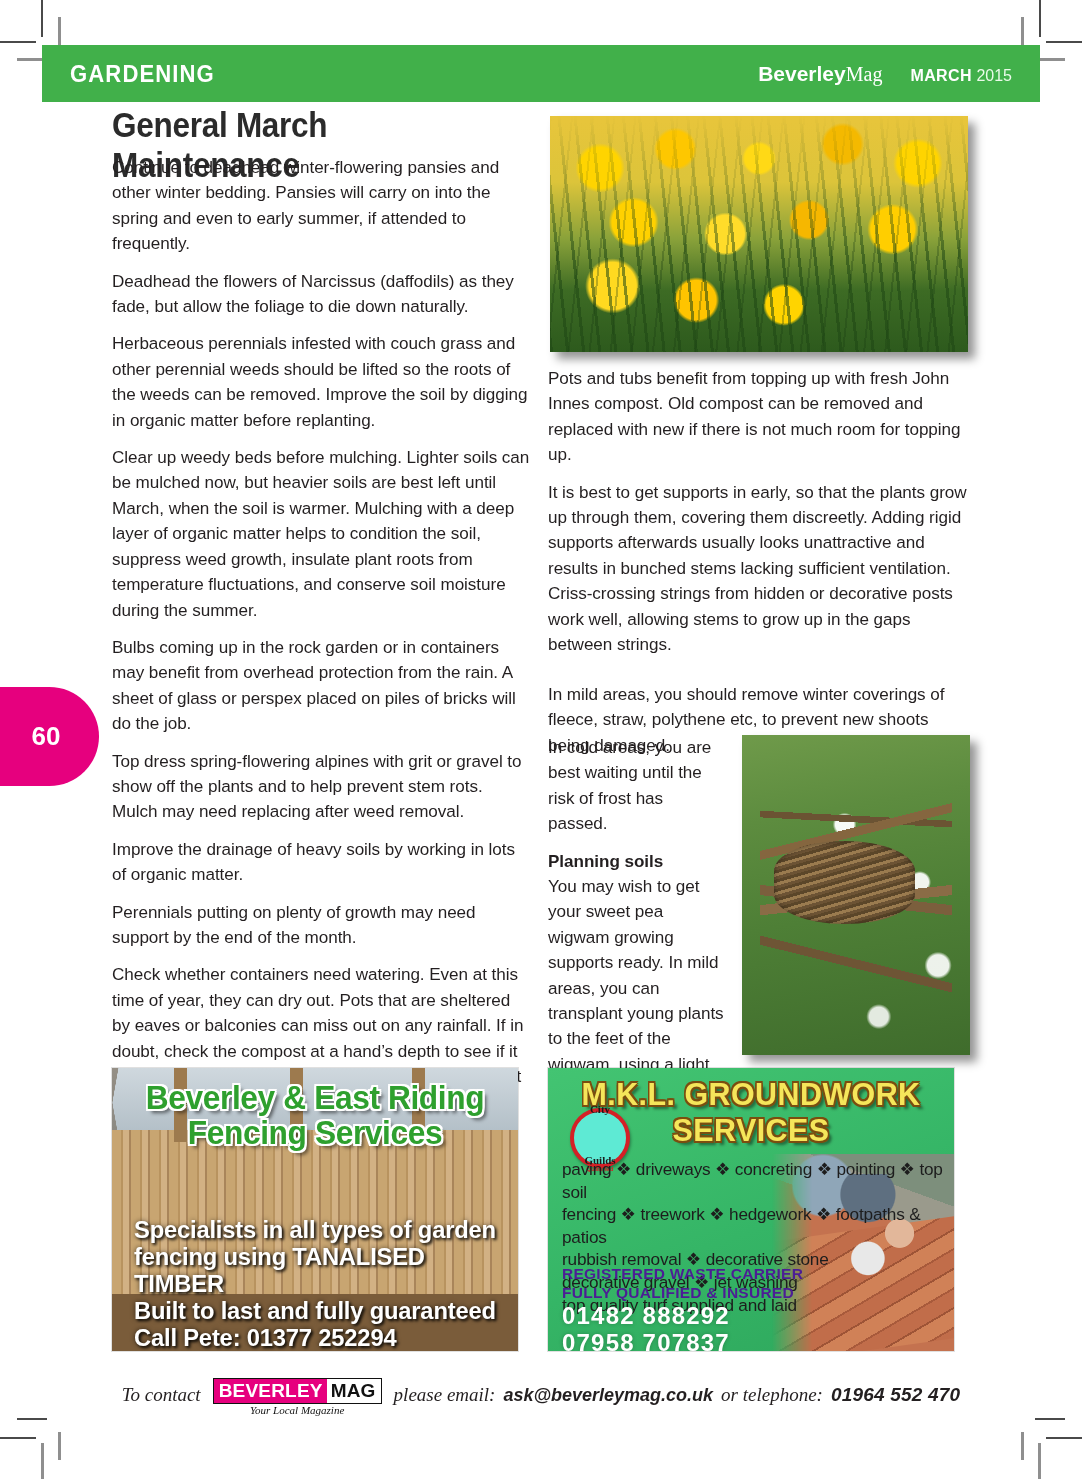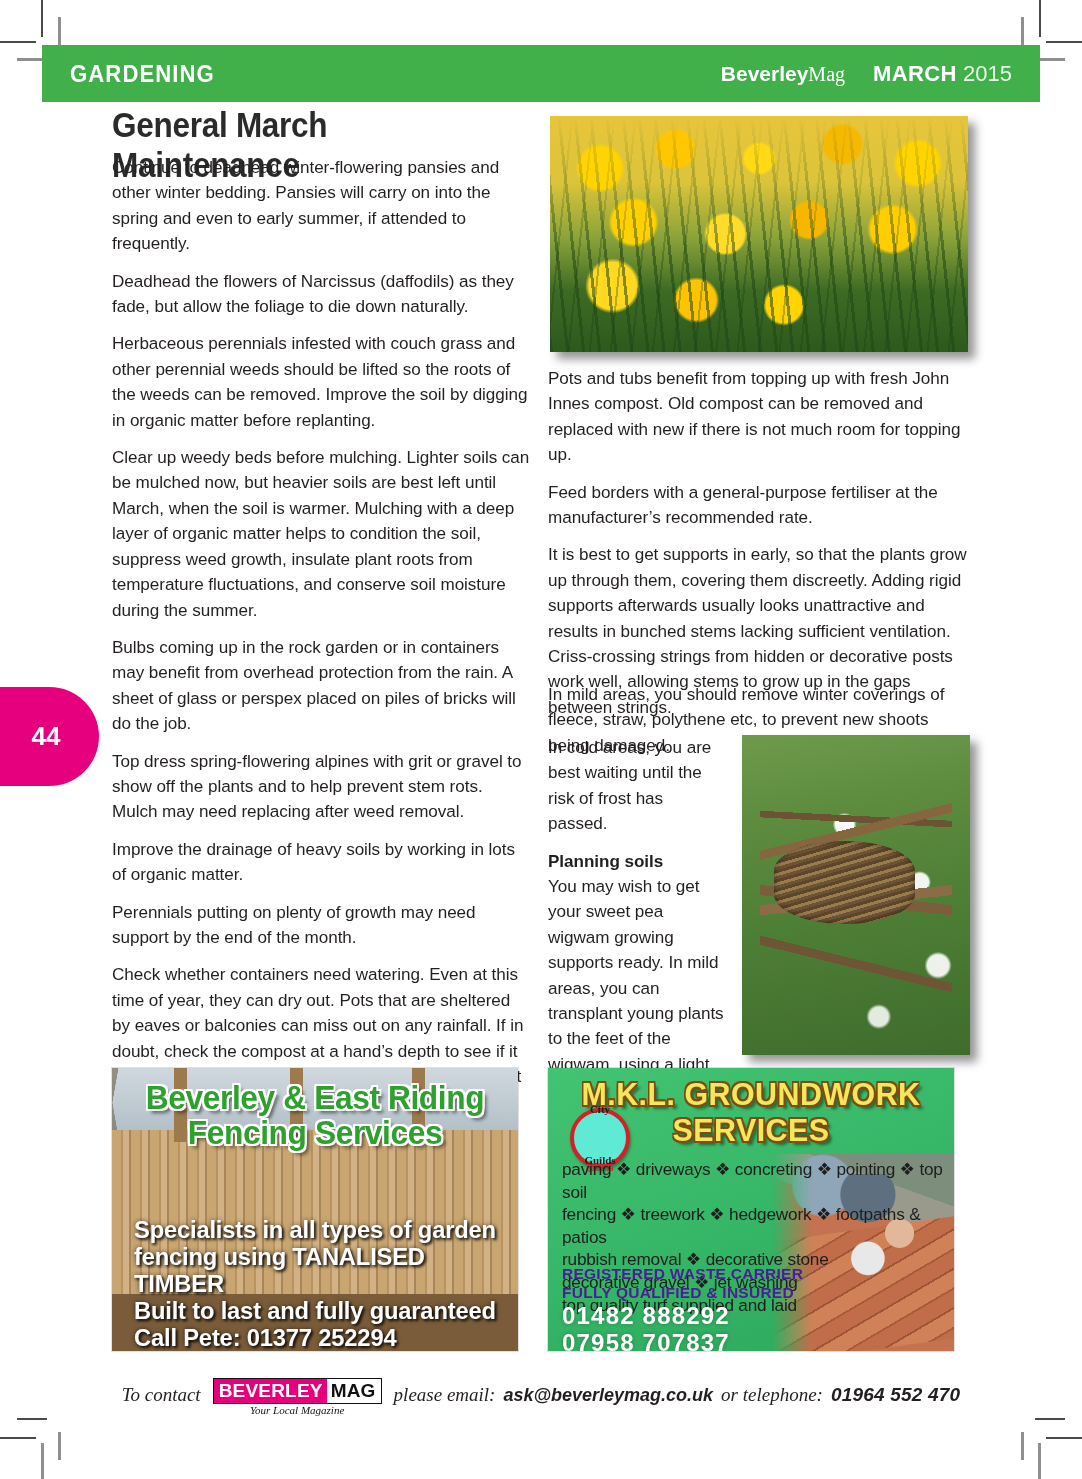--- a/index.html
+++ b/index.html
@@ -26,21 +26,21 @@
   }
   .masthead-section{
     color:#ffffff;font-weight:bold;font-size:24px;letter-spacing:1.2px;
     font-family:"Liberation Sans Narrow","Liberation Sans",sans-serif;
     transform:scaleX(.92);transform-origin:left center;
   }
   .masthead-right{display:flex;align-items:baseline;gap:28px;color:#fff;}
   .mh-brand{font-size:21px;}
   .mh-brand b{font-weight:bold;}
   .mh-brand span{font-weight:normal;font-family:"Liberation Serif",serif;font-size:20px;}
-  .mh-date{font-size:22px;}
+  .mh-date{font-size:16px;}
   .mh-date b{font-weight:bold;letter-spacing:.4px;}
   .mh-date span{font-weight:normal;color:#eafbe9;}
 
   
   .headline{
     position:absolute;left:112px;top:105px;width:420px;
     font-size:35px;line-height:40px;color:#2b2b2b;font-weight:bold;
     font-family:"Liberation Sans Narrow","Liberation Sans",sans-serif;
     transform:scaleX(.90);transform-origin:left top;
     letter-spacing:-.3px;
@@ -283,37 +283,36 @@
       </div>
     </div>
   </div>
 
   <div class="headline">General March Maintenance</div>
 
   <div class="photo" id="daffodil-photo">
     <div class="daff"></div>
   </div>
 
-  <div id="page-badge">44</div>
+  <div id="page-badge">60</div>
 
   <div class="col" id="left-col">
     <p>Continue to deadhead winter-flowering pansies and other winter bedding. Pansies will carry on into the spring and even to early summer, if attended to frequently.</p>
     <p>Deadhead the flowers of Narcissus (daffodils) as they fade, but allow the foliage to die down naturally.</p>
     <p>Herbaceous perennials infested with couch grass and other perennial weeds should be lifted so the roots of the weeds can be removed. Improve the soil by digging in organic matter before replanting.</p>
     <p>Clear up weedy beds before mulching. Lighter soils can be mulched now, but heavier soils are best left until March, when the soil is warmer. Mulching with a deep layer of organic matter helps to condition the soil, suppress weed growth, insulate plant roots from temperature fluctuations, and conserve soil moisture during the summer.</p>
     <p>Bulbs coming up in the rock garden or in containers may benefit from overhead protection from the rain. A sheet of glass or perspex placed on piles of bricks will do the job.</p>
     <p>Top dress spring-flowering alpines with grit or gravel to show off the plants and to help prevent stem rots. Mulch may need replacing after weed removal.</p>
     <p>Improve the drainage of heavy soils by working in lots of organic matter.</p>
     <p>Perennials putting on plenty of growth may need support by the end of the month.</p>
     <p>Check whether containers need watering. Even at this time of year, they can dry out. Pots that are sheltered by eaves or balconies can miss out on any rainfall. If in doubt, check the compost at a hand’s depth to see if it feels dry. Aim to keep pots moist, not wet, and don’t let them dry out.</p>
   </div>
 
   <div class="col" id="right-col-top">
     <p>Pots and tubs benefit from topping up with fresh John Innes compost. Old compost can be removed and replaced with new if there is not much room for topping up.</p>
-    <p>Feed borders with a general-purpose fertiliser at the manufacturer’s recommended rate.</p>
     <p>It is best to get supports in early, so that the plants grow up through them, covering them discreetly. Adding rigid supports afterwards usually looks unattractive and results in bunched stems lacking sufficient ventilation. Criss-crossing strings from hidden or decorative posts work well, allowing stems to grow up in the gaps between strings.</p>
   </div>
 
   <div class="col" id="right-col-mid">
     <p>In mild areas, you should remove winter coverings of fleece, straw, polythene etc, to prevent new shoots being damaged.</p>
   </div>
 
   <div class="photo" id="wigwam-photo">
     <div class="wig"></div>
   </div>

